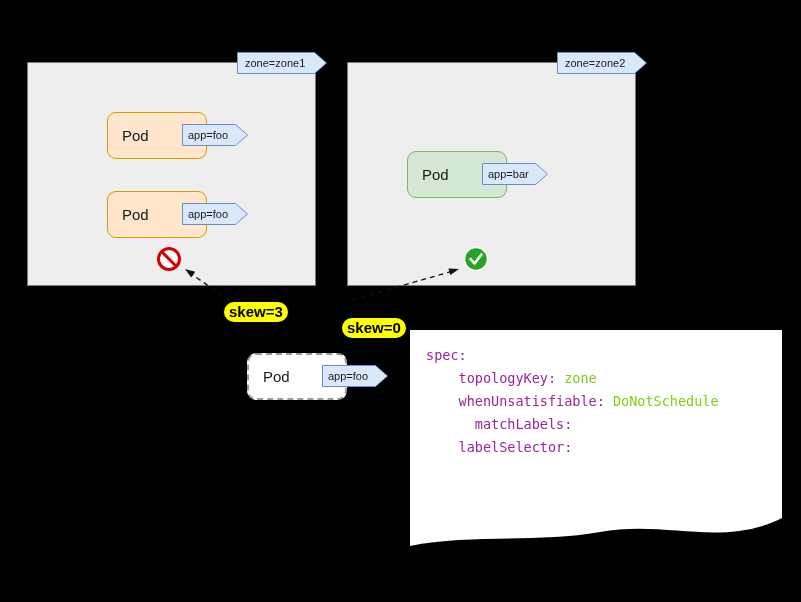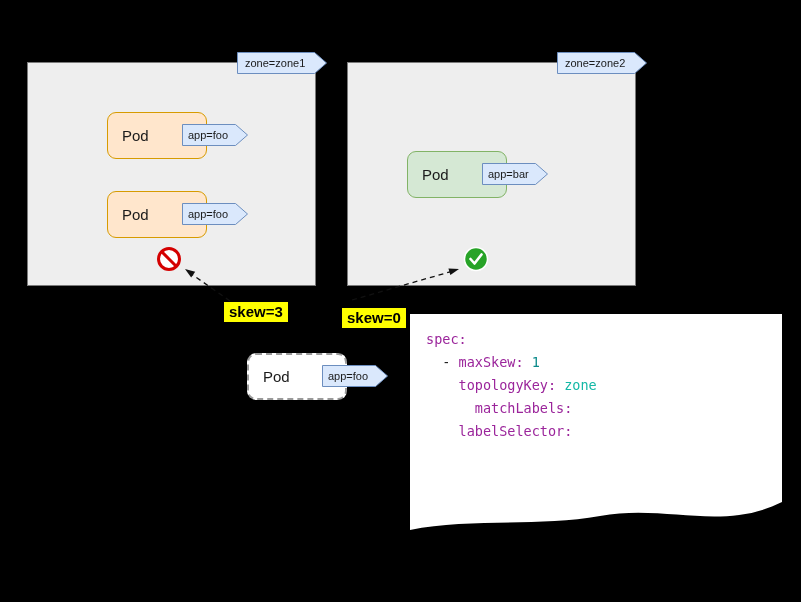--- a/index.html
+++ b/index.html
@@ -18,32 +18,32 @@
   .pod{
     position:absolute;width:100px;height:47px;border-radius:9px;box-sizing:border-box;
     display:flex;align-items:center;padding-left:14px;
     font-size:15px;color:#1a1a1a;
   }
   .pod.foo{background:#ffe6cc;border:1px solid #d79b00;}
   .pod.bar{background:#d5e8d4;border:1px solid #82b366;}
   .pod.pending{background:#ffffff;border:2px dashed #9a9a9a;}
   .skew{
     position:absolute;background:#ffff00;color:#000000;font-weight:bold;
-    font-size:15px;padding:1px 5px;line-height:18px;
+    font-size:15px;padding:1px 5px;line-height:18px;border-radius:10px;
   }
-  .codewrap{position:absolute;left:410px;top:314px;width:372px;height:218px;}
+  .codewrap{position:absolute;left:410px;top:330px;width:372px;height:218px;}
   .codewrap svg.paper{position:absolute;left:0;top:0;}
   .code{
     position:relative;padding:14px 0 0 16px;
     font-family:"DejaVu Sans Mono", monospace;font-size:13.5px;line-height:23px;
     color:#222;
   }
   .ln{white-space:pre;}
   .k{color:#9b259b;}
-  .s{color:#14b8a6;}
+  .s{color:#84cc16;}
   .n{color:#0b8a8a;}
   .p{color:#222;}
   .overlay{position:absolute;left:0;top:0;pointer-events:none;}
 </style>
 </head>
 <body>
 
 <div class="zone" style="left:27px;top:62px;"></div>
 <svg class="tag" style="left:237px;top:52px;" width="90" height="22">
   <polygon points="0.5,0.5 77.5,0.5 89.5,11 77.5,21.5 0.5,21.5" fill="#dae8fc" stroke="#6c8ebf"></polygon>
@@ -93,34 +93,34 @@
     <line x1="161.8" y1="251.8" x2="176.2" y2="266.2" stroke="#d40000" stroke-width="3"></line>
   </g>
 
   <g>
     <circle cx="476" cy="259" r="11.5" fill="#27a327" stroke="#ffffff" stroke-width="1.5"></circle>
     <path d="M 470.5 259 L 474.5 263.5 L 481.5 254.5" fill="none" stroke="#ffffff" stroke-width="2.6" stroke-linecap="round" stroke-linejoin="round"></path>
   </g>
 </svg>
 
 <div class="skew" style="left:224px;top:302px;">skew=3</div>
-<div class="skew" style="left:342px;top:308px;">skew=0</div>
+<div class="skew" style="left:342px;top:318px;">skew=0</div>
 
 <div class="pod pending" style="left:247px;top:353px;">
   <span>Pod</span>
 </div>
 <svg class="tag" style="left:322px;top:365px;" width="66" height="22">
   <polygon points="0.5,0.5 53.5,0.5 65.5,11 53.5,21.5 0.5,21.5" fill="#dae8fc" stroke="#6c8ebf"></polygon>
   <text x="6" y="15">app=foo</text>
 </svg>
 
 <div class="codewrap">
   <svg class="paper" width="372" height="218">
     <path d="M0,0 L372,0 L372,188 C 312,218 256,190 190,202 C 128,213 58,204 0,216 Z" fill="#ffffff"></path>
   </svg>
   <div class="code">
     <div class="ln"><span class="k">spec:</span></div>
-    <div class="ln"><span class="p">  - </span><span class="k">maxSkew:</span><span class="n"> 1</span></div>
     <div class="ln"><span class="k">    topologyKey:</span><span class="s"> zone</span></div>
+    <div class="ln"><span class="k">    whenUnsatisfiable:</span><span class="s"> DoNotSchedule</span></div>
     <div class="ln"><span class="k">      matchLabels:</span></div>
     <div class="ln"><span class="k">    labelSelector:</span></div>
   </div>
 </div>
 
 </body></html>

